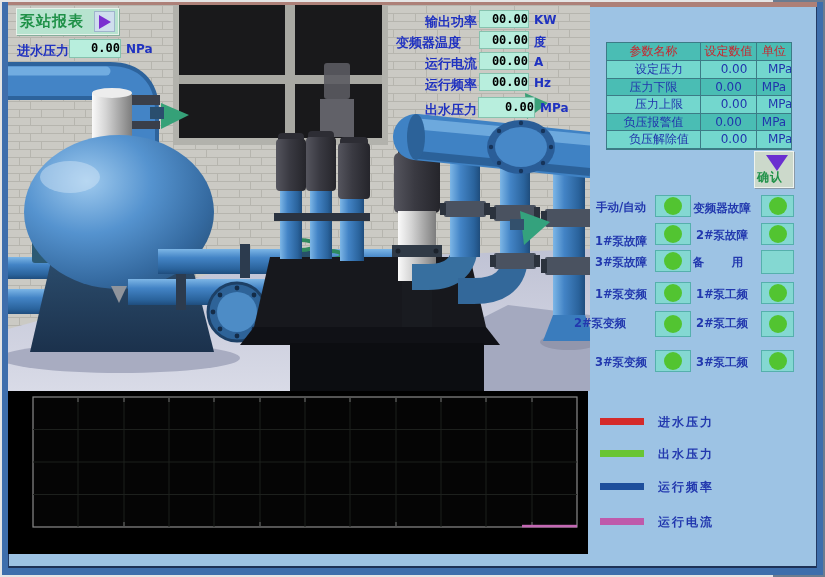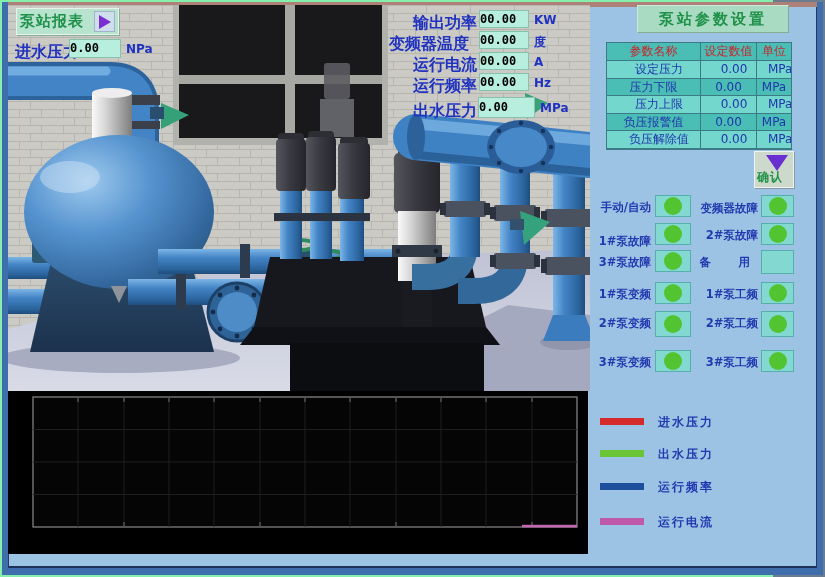--- a/index.html
+++ b/index.html
@@ -1,45 +1,45 @@
 <!DOCTYPE html>
 <html><head>
 <meta charset="utf-8">
 <style>
   html,body{margin:0;padding:0;background:#6b7c90;}
   *{box-sizing:border-box;}
-  .outer{width:773px;height:577px;background:#86efac;padding:2px;position:relative;font-family:"DejaVu Sans",sans-serif;}
+  .outer{width:773px;height:577px;background:#e5e5e5;padding:2px;position:relative;font-family:"DejaVu Sans",sans-serif;}
   .mid{width:821px;height:573px;background:#3e6eac;padding:0 6px 7px 6px;}
   .stage{position:relative;width:809px;height:566px;background:#9dc3e4;box-shadow:inset 1px 0 #223a64,inset -1px 0 #223a64,inset 0 -2px #1d3156;overflow:hidden;}
   .topstrip{position:absolute;left:0;top:0;width:809px;height:5px;background:#ad8078;}
   .scene{position:absolute;left:0;top:3px;width:582px;height:386px;}
   
   .report-btn{position:absolute;left:8px;top:6px;width:103px;height:27px;background:#b7e3cf;border:1px solid #e6f2ea;box-shadow:1px 1px 0 #86ae9b;display:flex;align-items:center;justify-content:space-between;padding:2px 3px;cursor:pointer;}
   .report-btn .lbl{color:#1f9148;font-weight:bold;font-size:15px;letter-spacing:1px;white-space:nowrap;}
   .report-btn .icon-box{width:21px;height:21px;background:#cfdeed;border:1px solid #9fb4cc;display:flex;align-items:center;justify-content:center;}
   .tri-right{width:0;height:0;border-left:12px solid #7a2fd0;border-top:7px solid transparent;border-bottom:7px solid transparent;}
   
-  .blab{position:absolute;color:#2032c0;font-weight:bold;font-size:16px;text-align:right;white-space:nowrap;}
-  .vbox{position:absolute;background:#b8eedd;border:1px solid #86c2ae;color:#000;font-weight:bold;font-size:12px;font-family:"DejaVu Sans Mono",monospace;text-align:left;line-height:17px;}
+  .blab{position:absolute;color:#2032c0;font-weight:bold;font-size:13px;text-align:right;white-space:nowrap;}
+  .vbox{position:absolute;background:#b8eedd;border:1px solid #86c2ae;color:#000;font-weight:bold;font-size:12px;font-family:"DejaVu Sans Mono",monospace;text-align:right;line-height:17px;}
   .unit{position:absolute;color:#2032c0;font-weight:bold;font-size:12px;white-space:nowrap;text-align:center;}
   
   .ptitle{position:absolute;left:629px;top:3px;width:152px;height:28px;background:#a8dbc2;border:1px solid #cfe8da;border-right-color:#84ab94;border-bottom-color:#84ab94;color:#1f9148;font-size:15px;font-weight:bold;letter-spacing:3px;text-align:center;line-height:26px;}
   .ptable{position:absolute;left:598px;top:40px;width:186px;border:1px solid #3c7b86;}
   .prow{display:grid;grid-template-columns:94px 56px 34px;}
   .prow>div{border-right:1px solid #3c7b86;border-bottom:1px solid #3c7b86;height:17.6px;line-height:17px;text-align:center;font-size:12px;font-weight:normal;overflow:hidden;white-space:nowrap;}
   .prow>div:last-child{border-right:none;}
   .prow.hdr>div{height:18px;color:#c8262e;background:#4abdb4;}
   .prow.dk>div{background:#4abdb4;color:#2135ac;}
   .prow.lt>div{background:#73d7ce;color:#2135ac;padding-left:11px;}
   .prow .val{cursor:pointer;}
   .confirm{position:absolute;left:746px;top:149px;width:40px;height:37px;background:#ccd9cb;border:1px solid #eef3ee;box-shadow:1px 1px 0 #8a9aa8;cursor:pointer;}
   .tri-down{position:absolute;left:11px;top:3px;width:0;height:0;border-left:11px solid transparent;border-right:11px solid transparent;border-top:16px solid #6a2fd0;}
   .confirm .clab{position:absolute;left:2px;bottom:1px;color:#1f9148;font-size:12px;font-weight:bold;letter-spacing:1px;text-align:center;}
   
-  .slab{position:absolute;color:#2238ae;font-weight:bold;font-size:11.5px;text-align:right;white-space:nowrap;}
+  .slab{position:absolute;color:#2238ae;font-weight:bold;font-size:11.5px;text-align:center;white-space:nowrap;}
   .sbox{position:absolute;width:36px;height:22px;background:#84d8d2;border:1px solid #55b0ac;display:flex;align-items:center;justify-content:center;}
   .sbox.c2{width:33px;}
   .dot{width:18px;height:18px;border-radius:50%;background:#52c431;}
   
   .lbar{position:absolute;width:44px;height:7px;}
   .llab{position:absolute;color:#2238ae;font-weight:bold;font-size:12px;letter-spacing:2px;white-space:nowrap;}
   
   .chart{position:absolute;left:0;top:389px;width:580px;height:163px;background:#000;}
 </style>
 </head>
@@ -273,21 +273,20 @@
   <div class="unit" style="left:526px;top:53px;">A</div>
 
   <div class="blab" style="left:397px;top:74px;width:72px;">运行频率</div>
   <div class="vbox" style="left:471px;top:71px;width:50px;height:18px;">00.00</div>
   <div class="unit" style="left:526px;top:74px;">Hz</div>
 
   <div class="blab" style="left:397px;top:99px;width:72px;">出水压力</div>
   <div class="vbox" style="left:470px;top:95px;width:57px;height:21px;line-height:19px;">0.00</div>
   <div class="unit" style="left:532px;top:99px;">MPa</div>
 
-  <div class="ptitle">泵站参数设置</div>
 
   <div class="ptable">
     <div class="prow hdr">
       <div>参数名称</div>
       <div>设定数值</div>
       <div>单位</div>
     </div>
     <div class="prow lt">
       <div>设定压力</div>
       <div class="val">0.00</div>
@@ -347,21 +346,21 @@
 
   <div class="slab" style="left:583px;top:285px;width:60px;">1#泵变频</div>
   <div class="sbox" style="left:647px;top:280px;">
           <div class="dot"></div>
         </div>
   <div class="slab" style="left:678px;top:285px;width:72px;">1#泵工频</div>
   <div class="sbox c2" style="left:753px;top:280px;">
           <div class="dot"></div>
         </div>
 
-  <div class="slab" style="left:583px;top:314px;width:60px;">2#泵变频</div>
+  <div class="slab" style="left:562px;top:314px;width:60px;">2#泵变频</div>
   <div class="sbox" style="left:647px;top:309px;height:26px;">
           <div class="dot"></div>
         </div>
   <div class="slab" style="left:678px;top:314px;width:72px;">2#泵工频</div>
   <div class="sbox c2" style="left:753px;top:309px;height:26px;">
           <div class="dot"></div>
         </div>
 
   <div class="slab" style="left:583px;top:353px;width:60px;">3#泵变频</div>
   <div class="sbox" style="left:647px;top:348px;">

